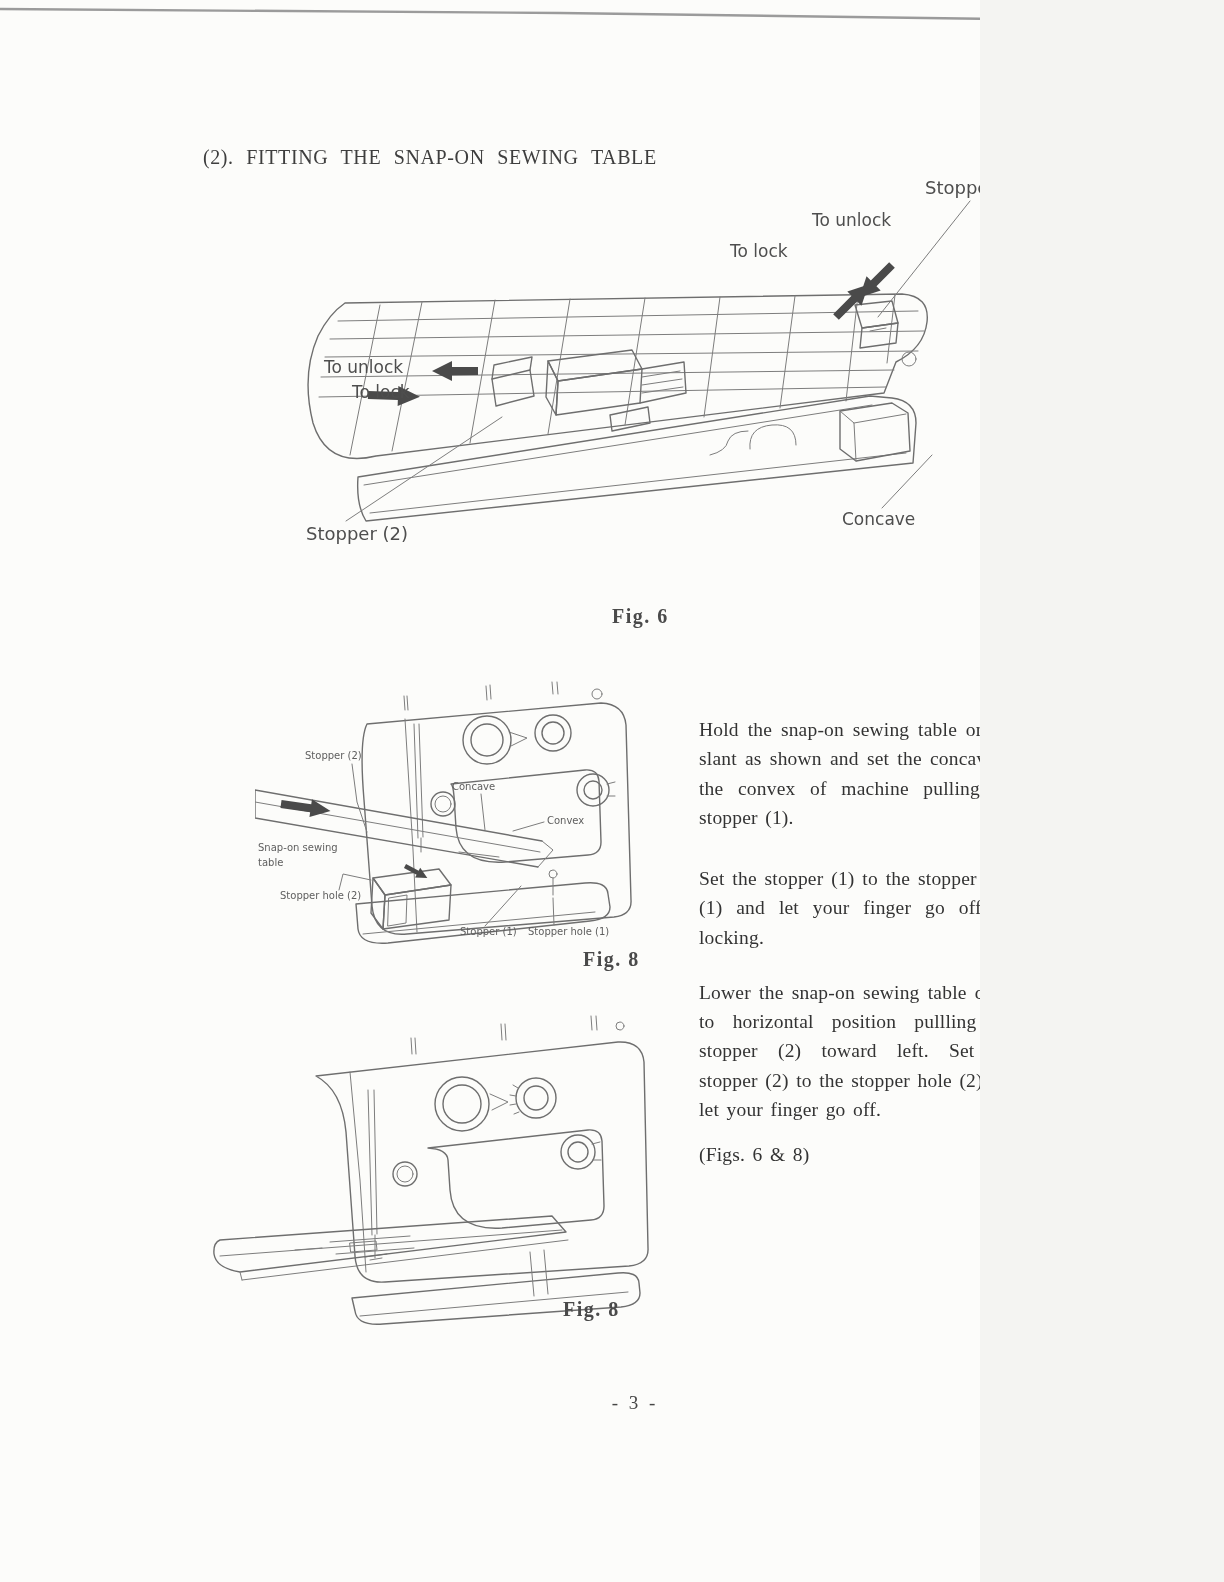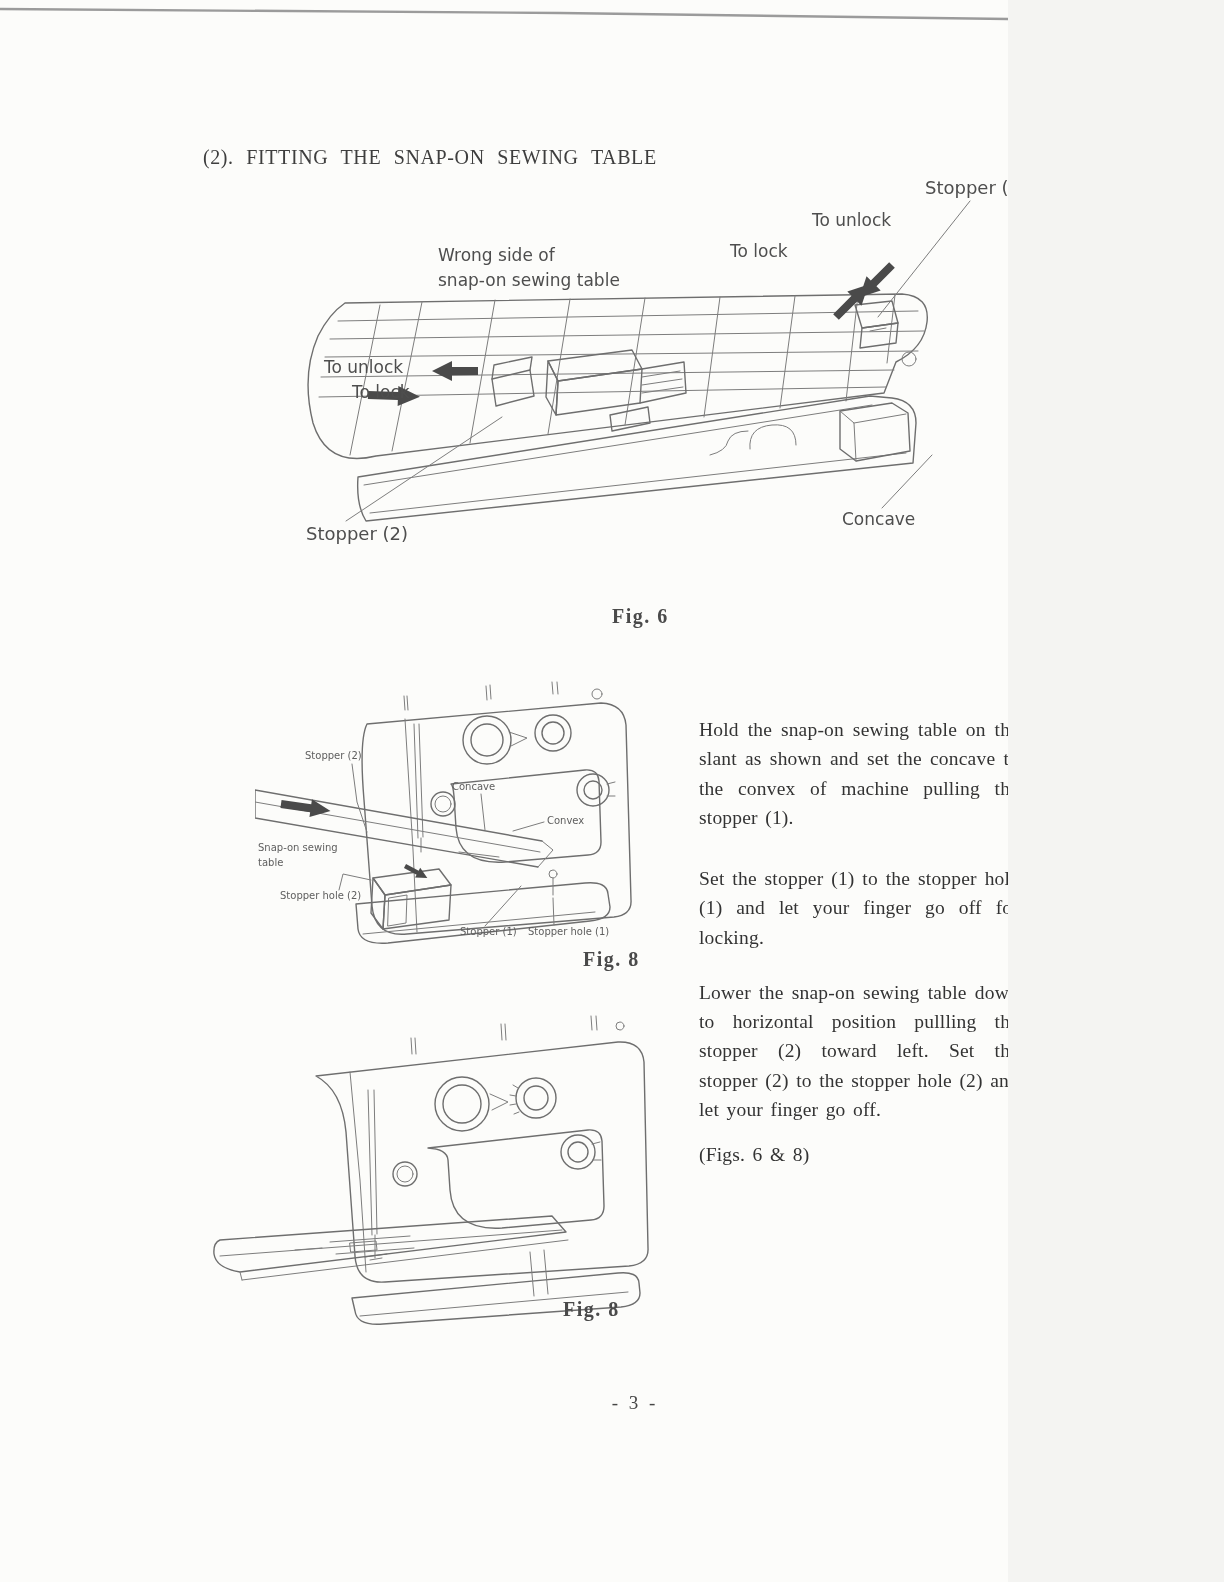--- a/index.html
+++ b/index.html
@@ -1,20 +1,19 @@
 <!DOCTYPE html>
 <html><head>
 <meta charset="utf-8">
 <style>
   html,body { margin:0; padding:0; background:#f4f4f2; }
   .page {
     position:relative; width:980px; height:1582px;
     background:#fcfcfa; overflow:hidden;
     font-family:"Liberation Serif", serif;
-    padding-left:28px;
   }
   .scanline { position:absolute; left:0; top:0; }
   .title {
     position:absolute; left:203px; top:146px;
     font-size:20px; color:#3e3e3e; letter-spacing:0.6px; word-spacing:7px;
     white-space:nowrap;
   }
   .fig { position:absolute; }
   .fig svg { position:absolute; left:0; top:0; }
   .fig6 { left:280px; top:165px; width:780px; height:470px; }
@@ -123,24 +122,20 @@
       <g class="ink" transform="translate(198,206) rotate(180)">
         <path d="M0,-4 L26,-4 L26,-10 L46,0 L26,10 L26,4 L0,4 Z"></path>
       </g>
       <g class="ink" transform="translate(88,230) rotate(2)">
         <path d="M0,-4 L30,-4 L30,-10 L52,0 L30,10 L30,4 L0,4 Z"></path>
       </g>
     </svg>
     <div class="f6label big" style="left:645px;top:12px">Stopper (1)</div>
     <div class="f6label" style="left:532px;top:45px">To unlock</div>
     <div class="f6label" style="left:450px;top:76px">To lock</div>
-    <div class="f6label wrongside" style="left:158px;top:78px">
-      <div>Wrong side of</div>
-      <div>snap-on sewing table</div>
-    </div>
     <div class="f6label" style="left:44px;top:192px">To unlock</div>
     <div class="f6label" style="left:72px;top:217px">To lock</div>
     <div class="f6label big" style="left:26px;top:358px">Stopper (2)</div>
     <div class="f6label" style="left:562px;top:344px">Concave</div>
     <div class="caption" style="left:332px;top:440px">Fig. 6</div>
   </div>
 
   <div class="fig fig7">
     <svg width="420" height="310" viewBox="0 0 420 310">
 

